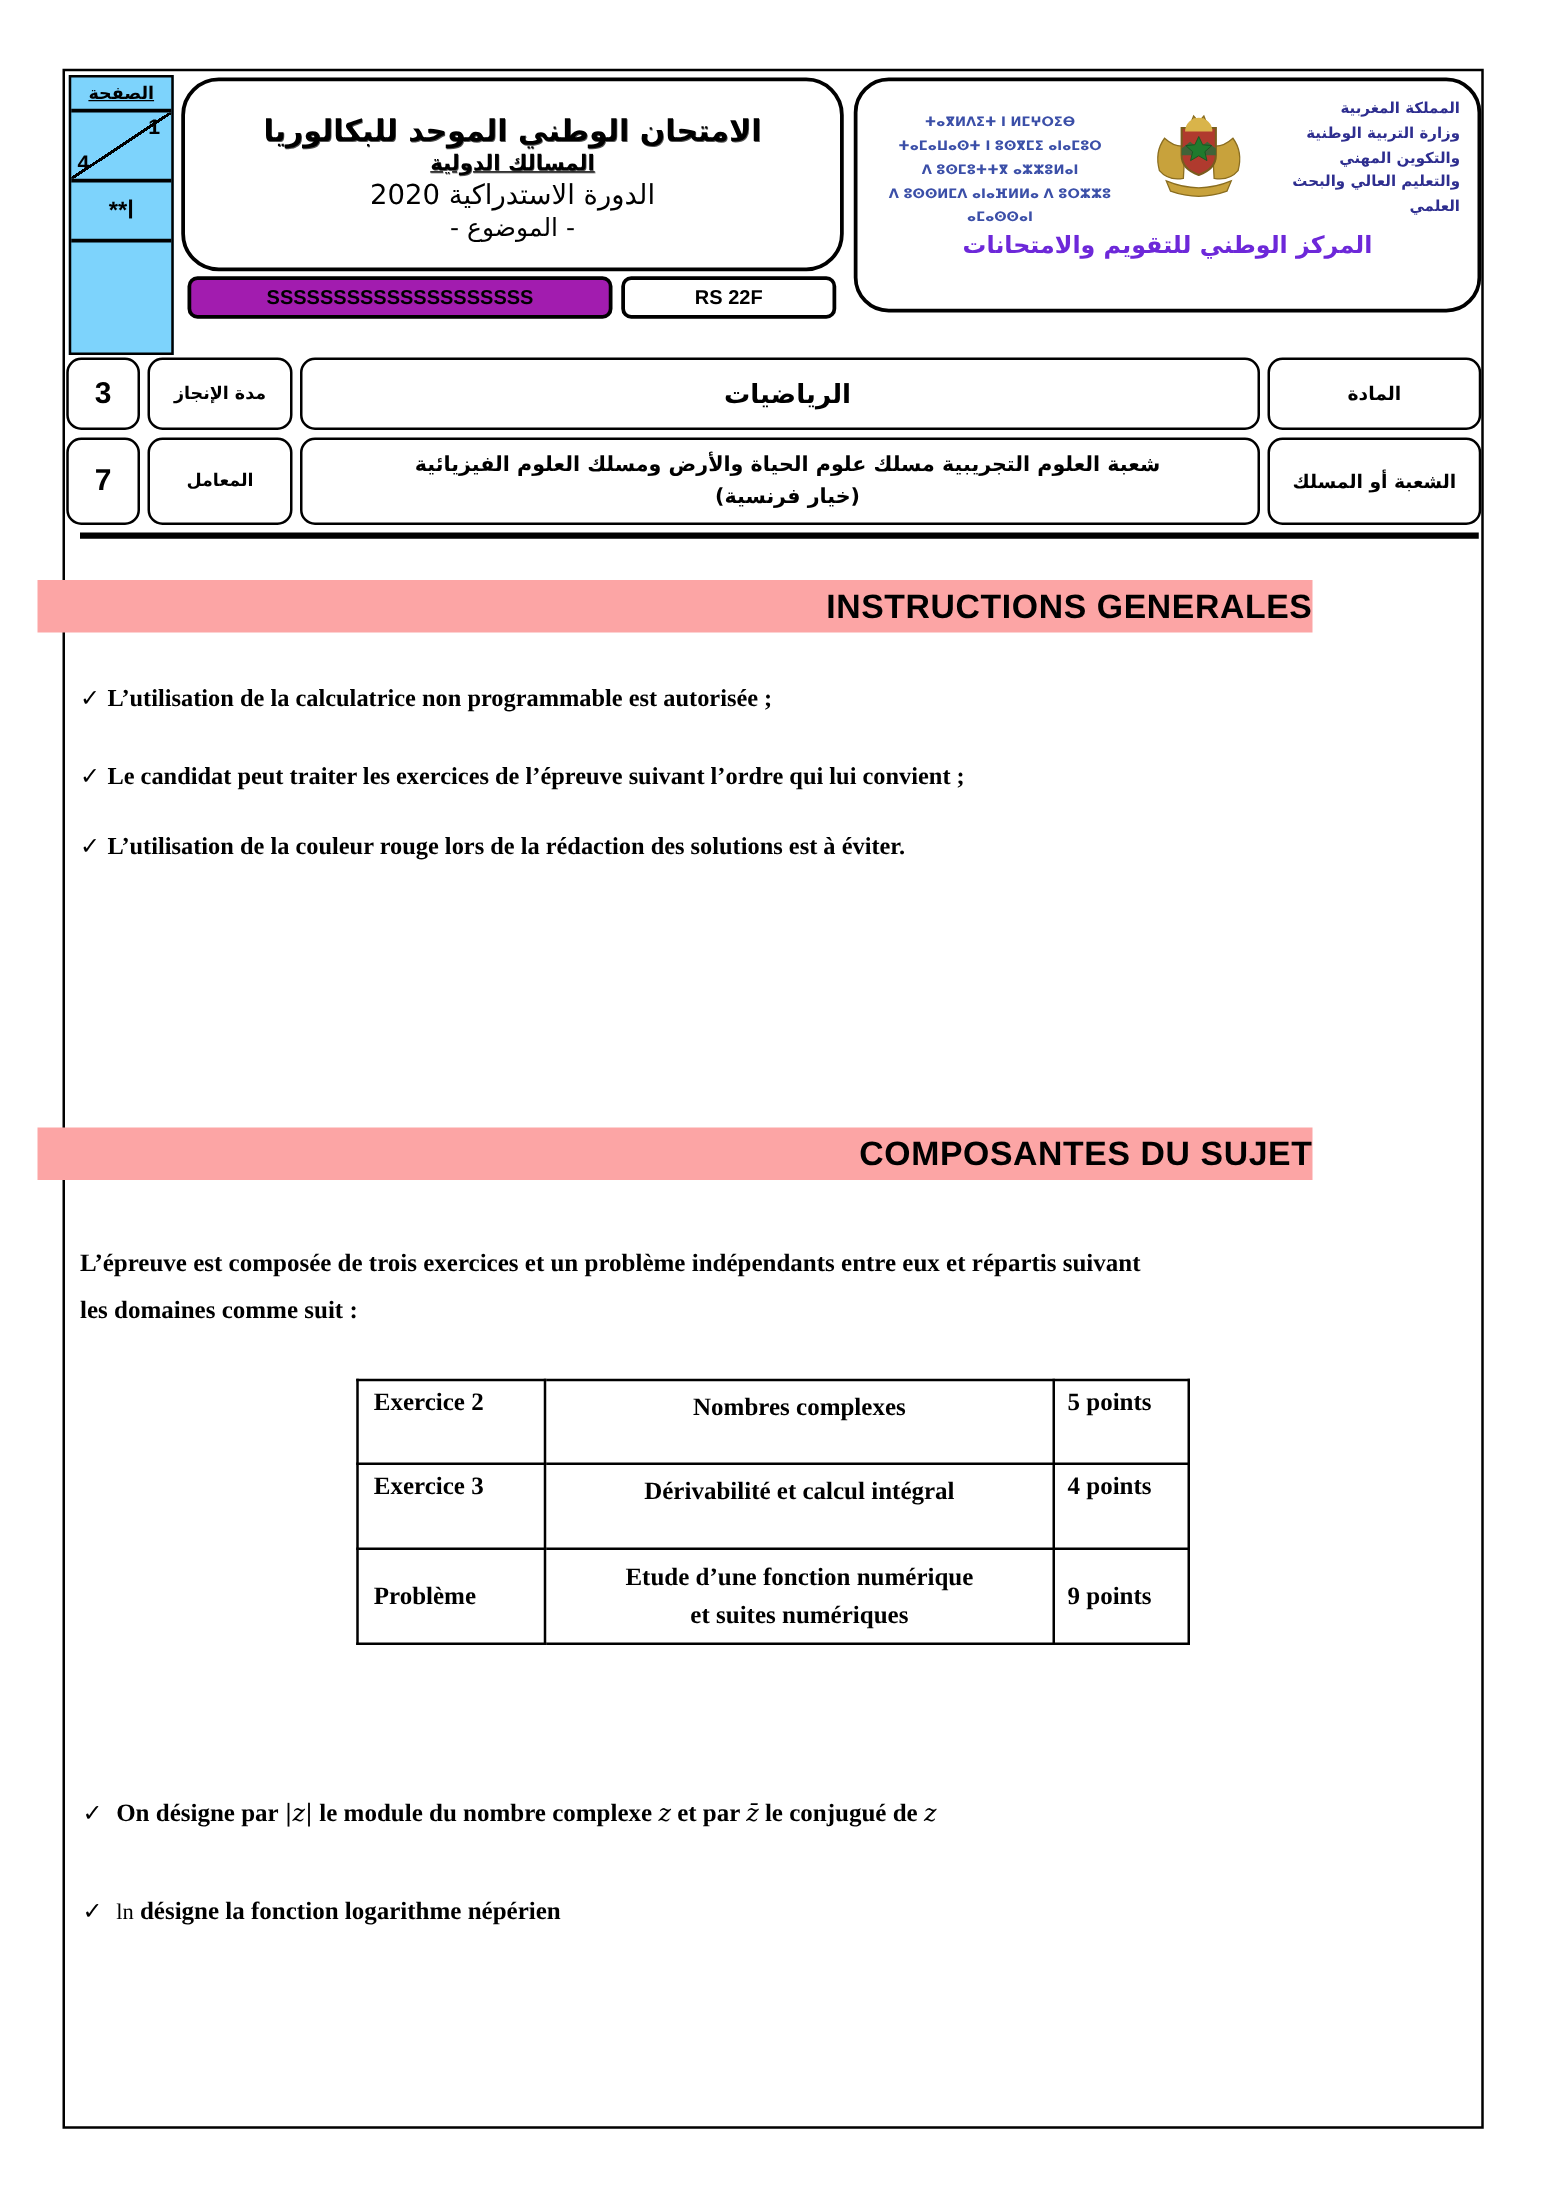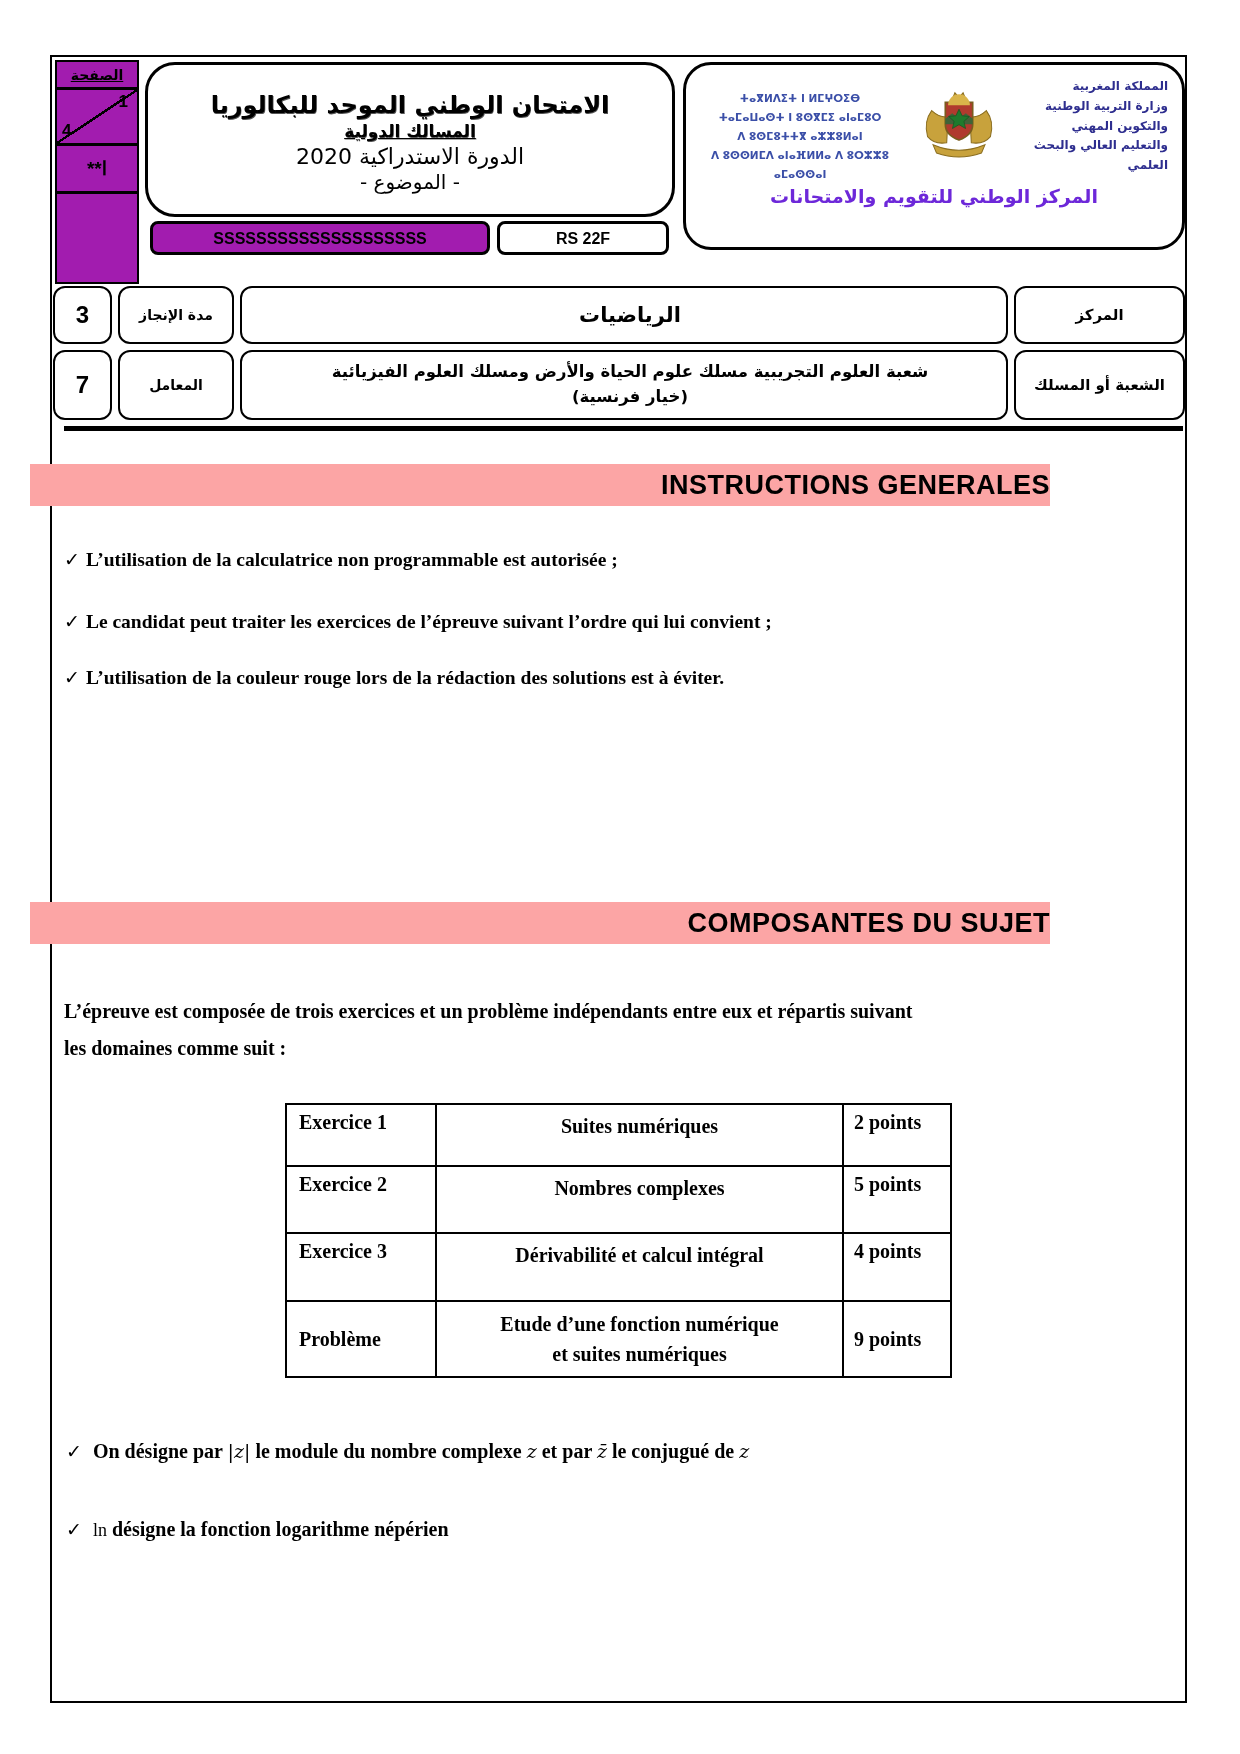--- a/index.html
+++ b/index.html
@@ -8,21 +8,21 @@
     position:relative; width:1240px; height:1754px; margin:0 auto;
     background:#ffffff; overflow:hidden;
     font-family:"Liberation Serif", serif; color:#000;
   }
   .abs { position:absolute; }
 
   
   .frame { left:50px; top:55px; width:1137px; height:1648px; border:2px solid #000; }
 
   
-  .pagebox { left:55px; top:60px; width:84px; border:2px solid #000; background:#a21caf; }
+  .pagebox { left:55px; top:60px; width:84px; border:2px solid #000; background:#7dd3fc; }
   .pagebox .hdr { height:28px; border-bottom:3px solid #000; text-align:center;
     font-family:"DejaVu Sans", sans-serif; font-weight:bold; font-size:14px; line-height:26px;
     text-decoration:underline; direction:rtl; }
   .pagebox .diag { position:relative; height:56px; border-bottom:3px solid #000;
     background:linear-gradient(to bottom right, transparent calc(50% - 1.2px), #000 calc(50% - 1.2px), #000 calc(50% + 1.2px), transparent calc(50% + 1.2px)); }
   .pagebox .diag .one { position:absolute; top:2px; right:9px; font-family:"Liberation Sans",sans-serif; font-weight:bold; font-size:17px; }
   .pagebox .diag .four { position:absolute; bottom:2px; left:5px; font-family:"Liberation Sans",sans-serif; font-weight:bold; font-size:17px; }
   .pagebox .code { height:48px; border-bottom:3px solid #000; text-align:center;
     font-family:"Liberation Sans",sans-serif; font-weight:bold; font-size:19px; line-height:46px; direction:ltr; }
   .pagebox .empty { height:88px; }
@@ -158,21 +158,21 @@
     </div>
     <div class="center-name">المركز الوطني للتقويم والامتحانات</div>
   </div>
 
   <div class="abs ssbox">SSSSSSSSSSSSSSSSSSSS</div>
   <div class="abs rsbox">RS 22F</div>
 
   <div class="cellbox row1 numcell">3</div>
   <div class="cellbox row1 labcell">مدة الإنجاز</div>
   <div class="cellbox row1 valcell subjectval">الرياضيات</div>
-  <div class="cellbox row1 rightcell">المركز</div>
+  <div class="cellbox row1 rightcell">المادة</div>
 
   <div class="cellbox row2 numcell">7</div>
   <div class="cellbox row2 labcell">المعامل</div>
   <div class="cellbox row2 valcell branchval">شعبة العلوم التجريبية مسلك علوم الحياة والأرض ومسلك العلوم الفيزيائية
 (خيار فرنسية)</div>
   <div class="cellbox row2 rightcell">الشعبة أو المسلك</div>
 
   <div class="abs thickrule"></div>
 
   <div class="abs band band1">INSTRUCTIONS GENERALES</div>
@@ -188,25 +188,20 @@
   </div>
 
   <div class="abs band band2">COMPOSANTES DU SUJET</div>
 
   <div class="abs intro">L’épreuve est composée de trois exercices et un problème indépendants entre eux et répartis suivant
 les domaines comme suit :</div>
 
   <div class="abs comp-table">
     <table>
       <tbody>
-          <tr class="r1">
-        <td class="c1">Exercice 1</td>
-        <td class="c2">Suites numériques</td>
-        <td class="c3">2 points</td>
-      </tr>
       <tr class="r2">
         <td class="c1">Exercice 2</td>
         <td class="c2">Nombres complexes</td>
         <td class="c3">5 points</td>
       </tr>
       <tr class="r3">
         <td class="c1">Exercice 3</td>
         <td class="c2">Dérivabilité et calcul intégral</td>
         <td class="c3">4 points</td>
       </tr>

